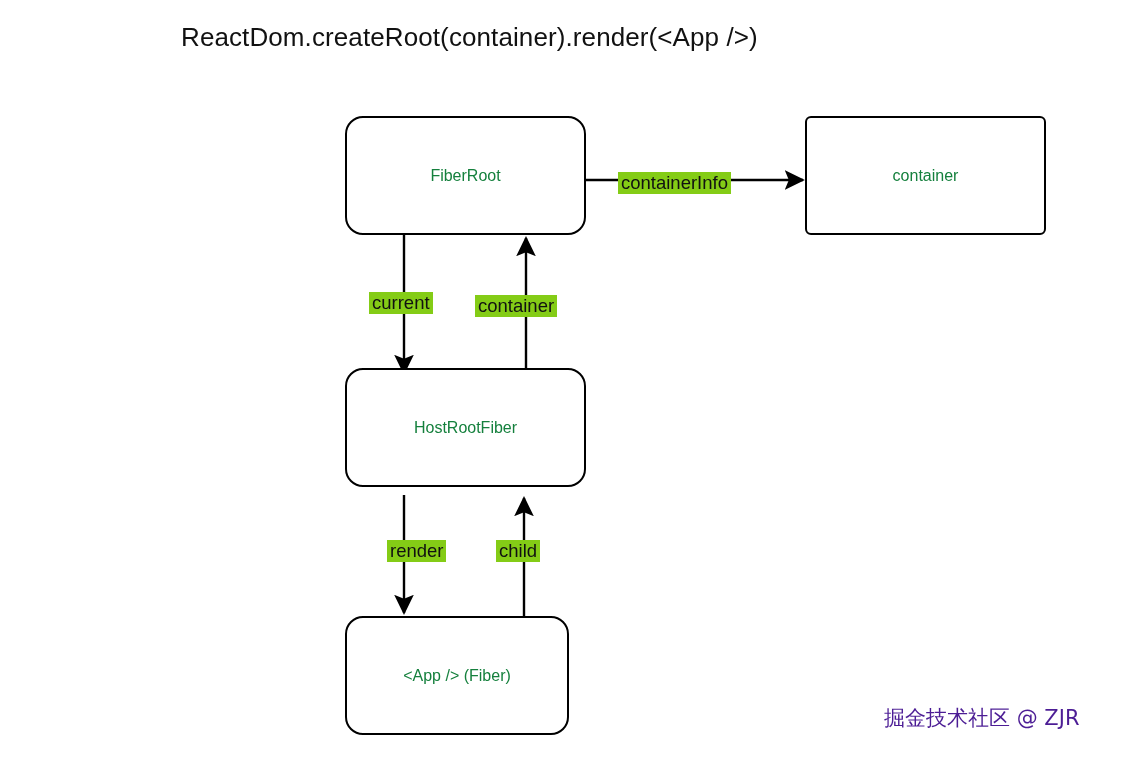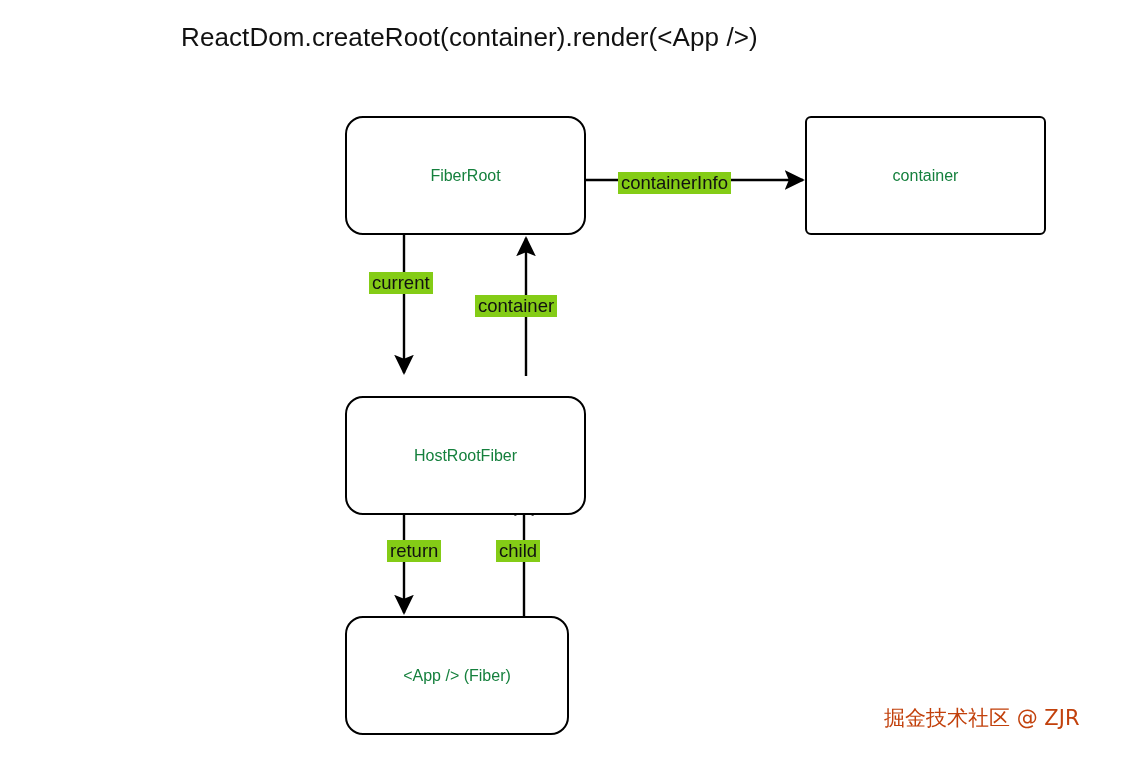--- a/index.html
+++ b/index.html
@@ -52,48 +52,48 @@
   .node-label {
     font-size: 16px;
     line-height: 26px;
     color: #15803d;
     white-space: nowrap;
     text-align: center;
   }
 
   #node-fiberroot   { left: 345px; top: 116px; width: 241px; height: 119px; }
   #node-container   { left: 805px; top: 116px; width: 241px; height: 119px; border-radius: 6px; }
-  #node-hostrootfiber { left: 345px; top: 396px; width: 241px; height: 119px; }
+  #node-hostrootfiber { left: 345px; top: 368px; width: 241px; height: 119px; }
   #node-appfiber    { left: 345px; top: 616px; width: 224px; height: 119px; }
 
   
   .edge-label {
     position: absolute;
     font-size: 18.5px;
     line-height: 22px;
     color: #111111;
     white-space: nowrap;
     background: #84cc16;
     padding: 0 3px;
     z-index: 4;
   }
   #label-containerinfo { left: 618px; top: 172px; }
-  #label-current       { left: 369px; top: 272px; text-align: center; }
+  #label-current       { left: 369px; top: 292px; text-align: center; }
   #label-statenode     { left: 475px; top: 295px; }
   #label-child         { left: 387px; top: 540px; }
   #label-return        { left: 496px; top: 540px; }
 
   
   .watermark {
     position: absolute;
     left: 884px;
     top: 704px;
     font-size: 21px;
     line-height: 28px;
-    color: #c2410c;
+    color: #4c1d95;
     white-space: nowrap;
     font-family: "DejaVu Sans", "Liberation Sans", sans-serif;
     z-index: 2;
   }
 </style>
 </head>
 <body>
 
 <svg id="diagram-canvas" viewBox="0 0 1140 758" width="1140" height="758" xmlns="http://www.w3.org/2000/svg">
   <defs>
@@ -137,16 +137,16 @@
   <span class="node-label">HostRootFiber</span>
 </div>
 
 <div class="node-box" id="node-appfiber">
   <span class="node-label">&lt;App /&gt; (Fiber)</span>
 </div>
 
 <div class="edge-label" id="label-containerinfo">containerInfo</div>
 <div class="edge-label" id="label-current">current</div>
 <div class="edge-label" id="label-statenode">container</div>
-<div class="edge-label" id="label-child">return</div>
+<div class="edge-label" id="label-child">render</div>
 <div class="edge-label" id="label-return">child</div>
 
 <div class="watermark">掘金技术社区 @ ZJR</div>
 
 </body></html>

